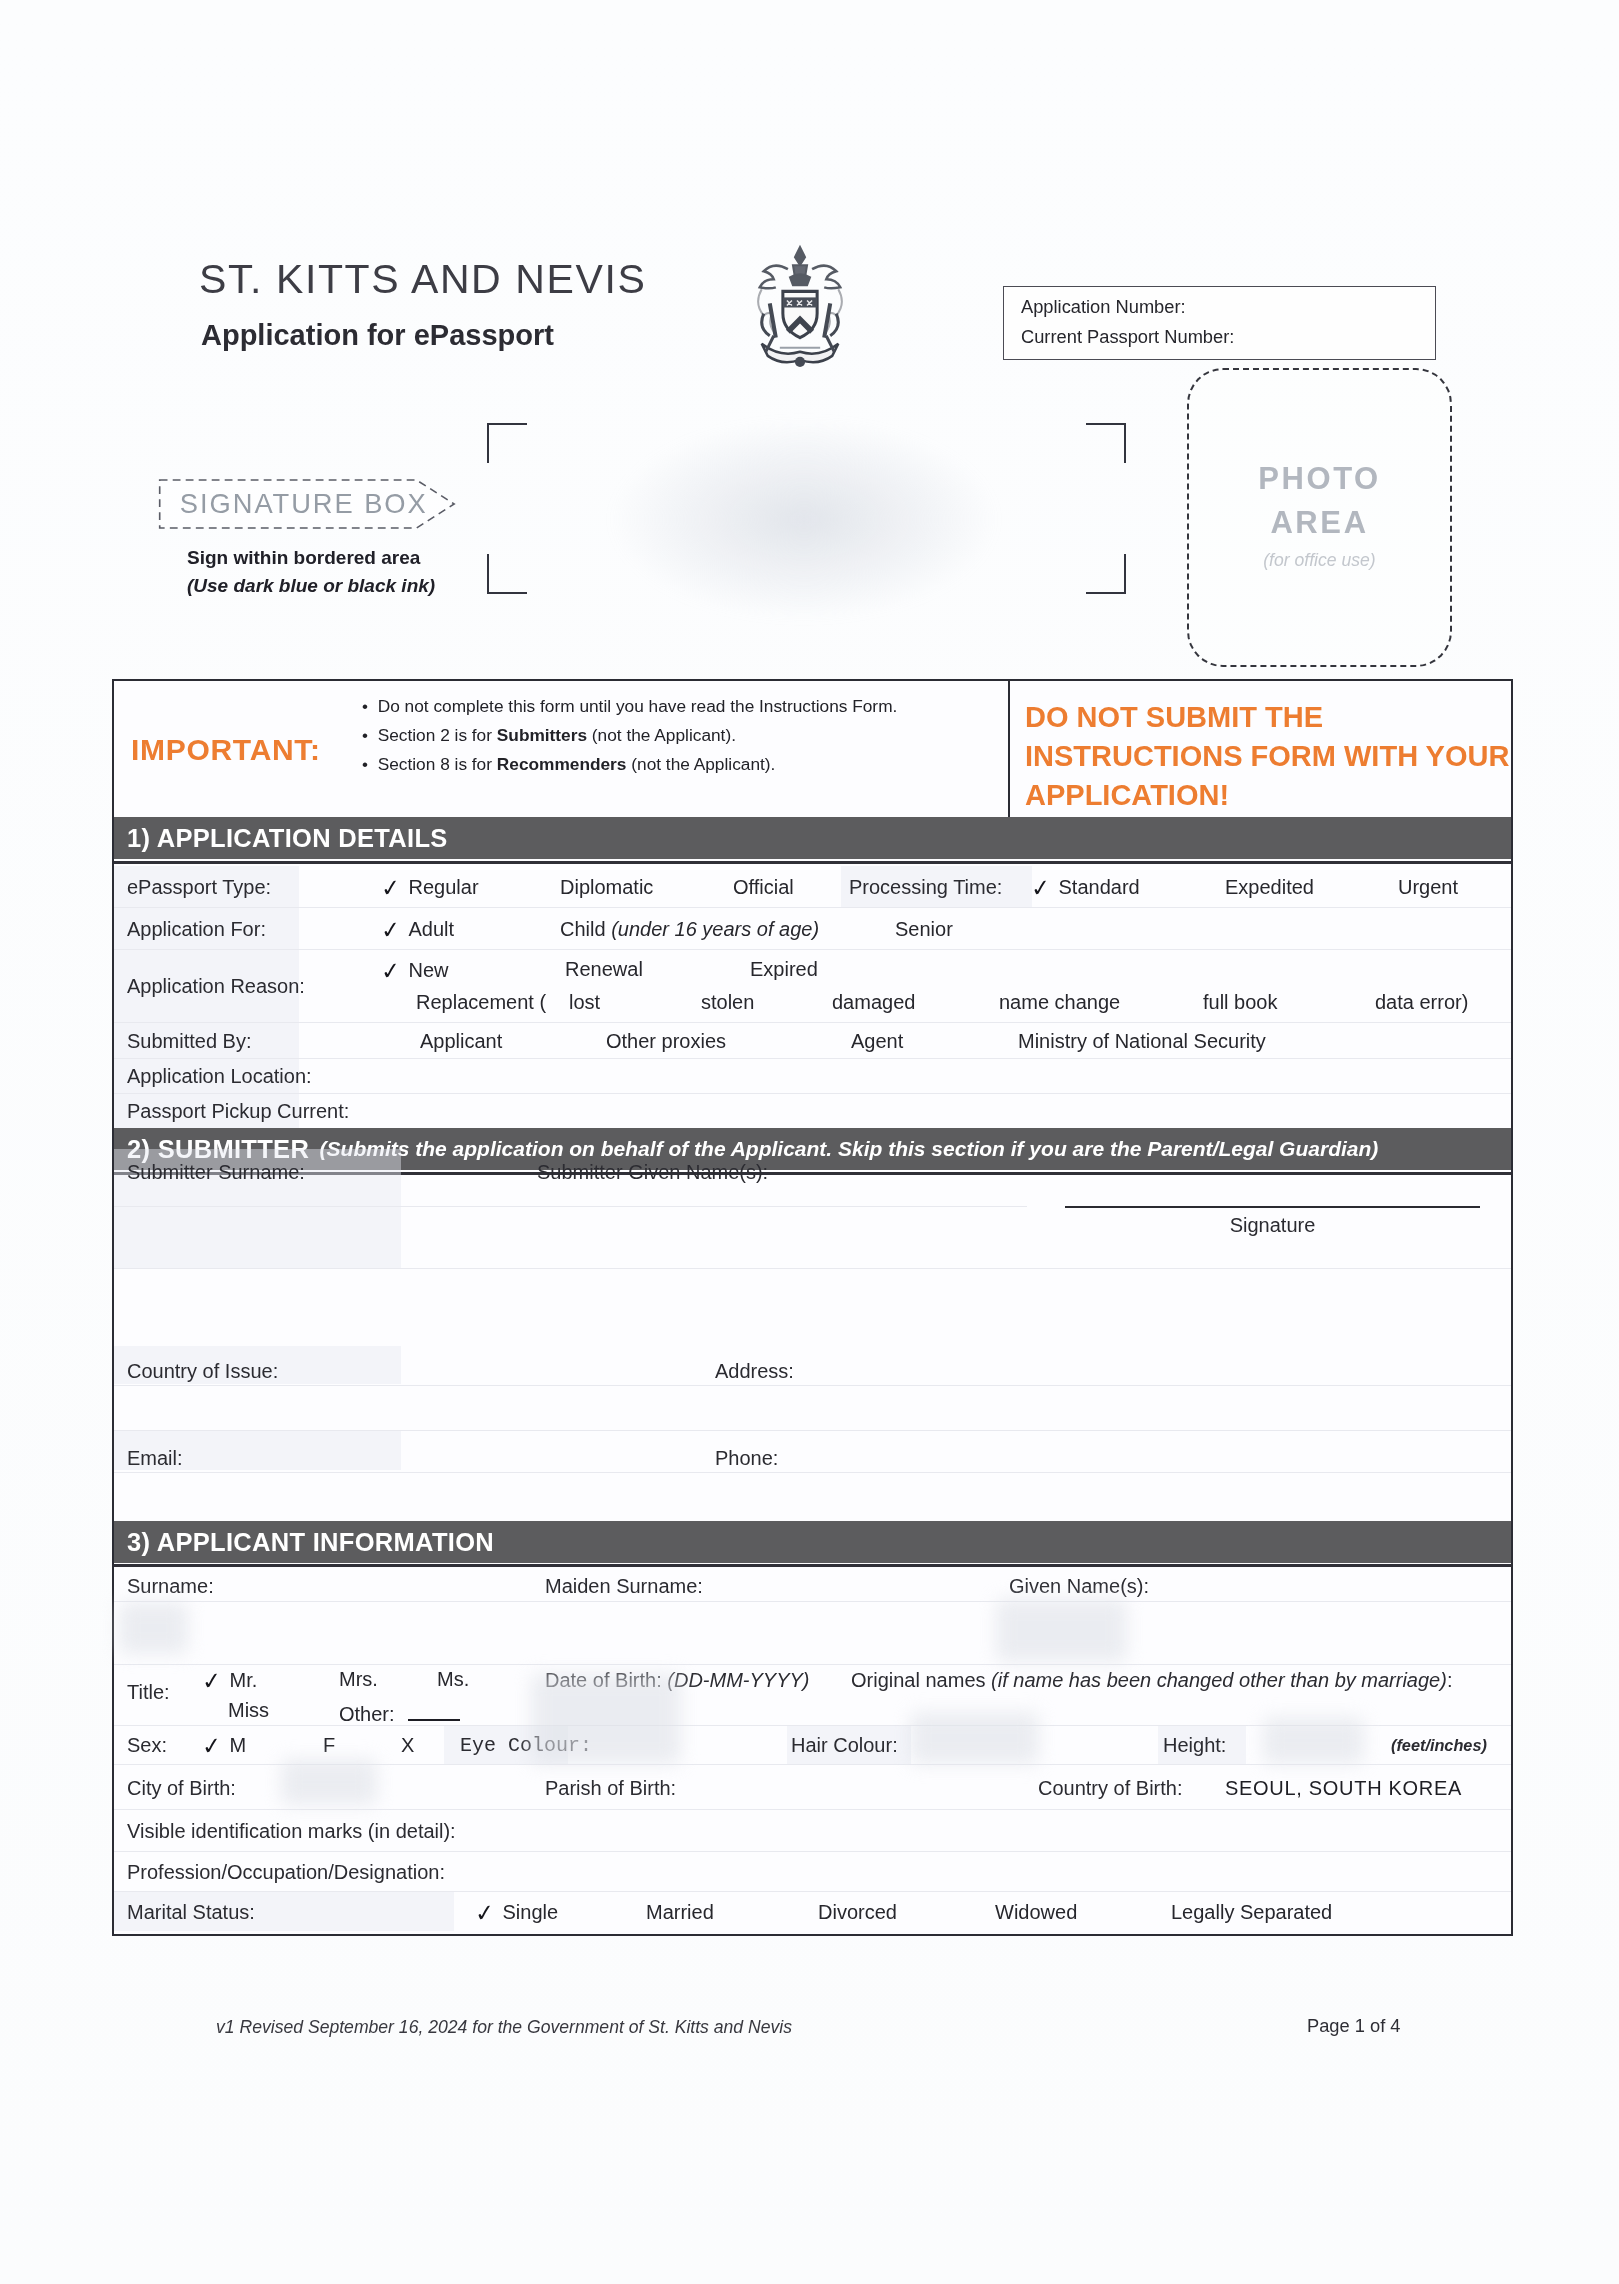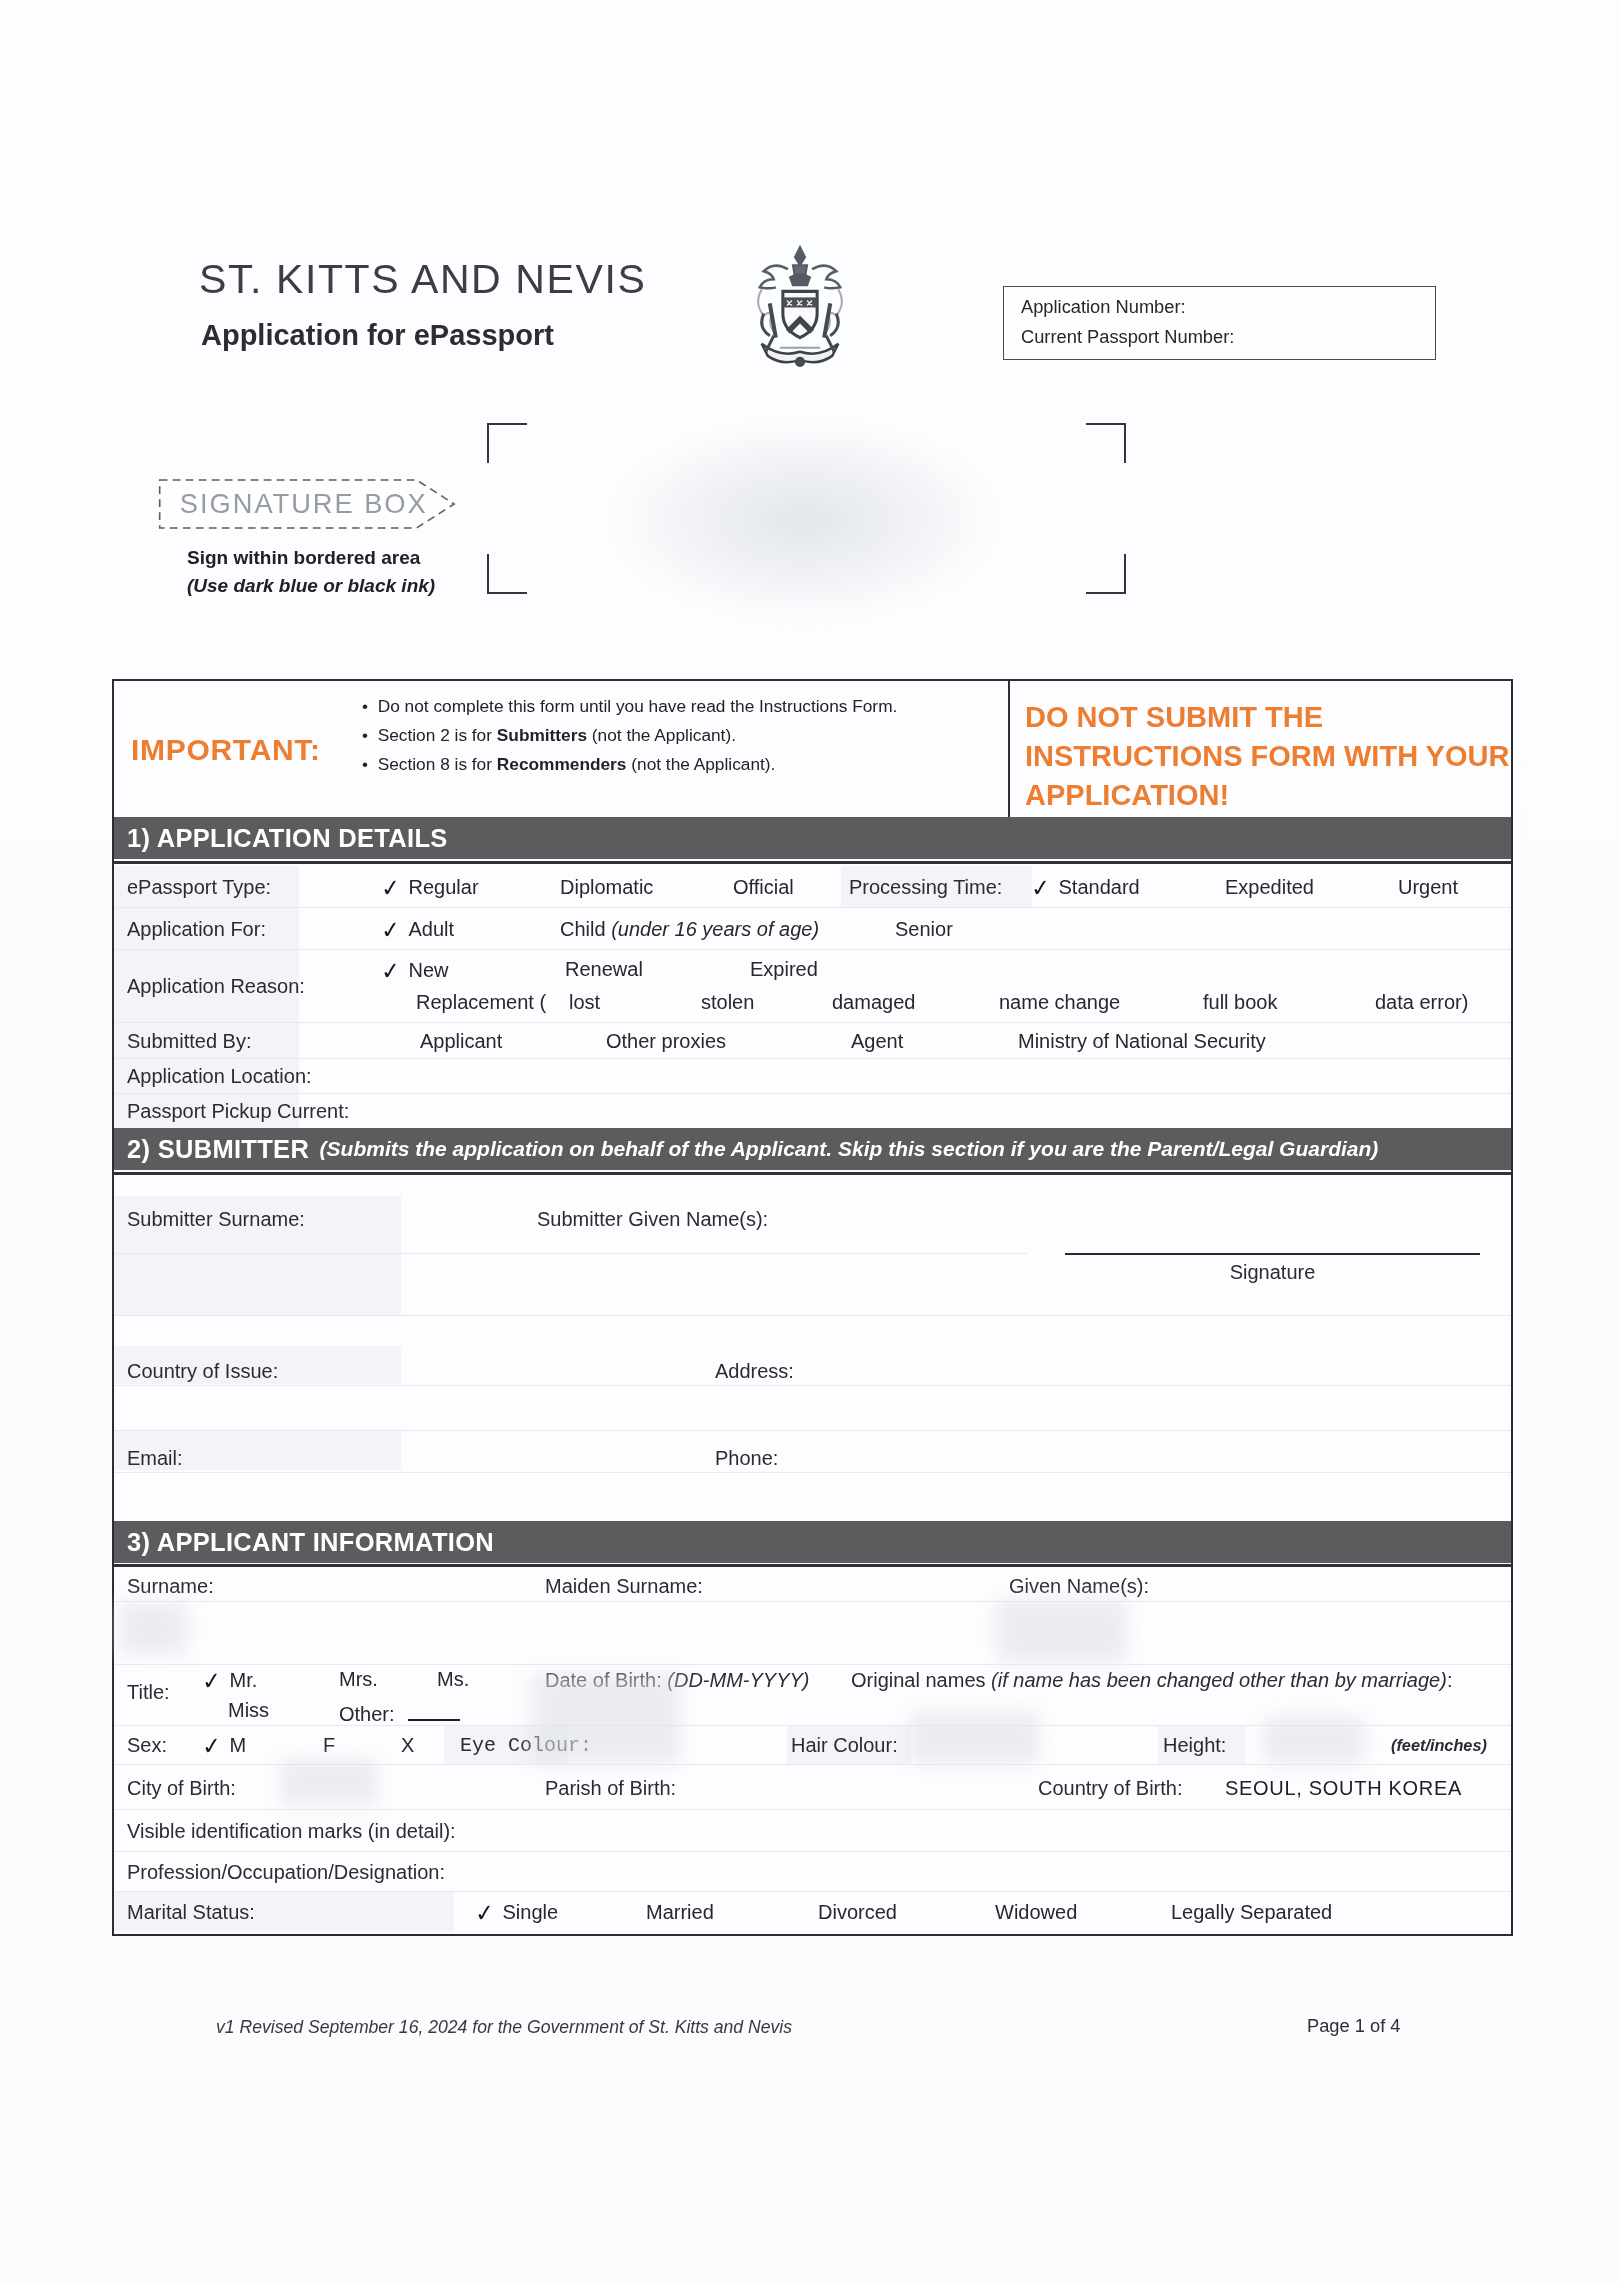--- a/index.html
+++ b/index.html
@@ -119,20 +119,25 @@
   </svg>
   <div class="abs sign-instr1">Sign within bordered area</div>
   <div class="abs sign-instr2">(Use dark blue or black ink)</div>
 
   <div class="cropmark cm-tl"></div>
   <div class="cropmark cm-tr"></div>
   <div class="cropmark cm-bl"></div>
   <div class="cropmark cm-br"></div>
   <div class="abs smudge"></div>
 
+  <div class="abs photo-area">
+    <div class="ph1">PHOTO</div>
+    <div class="ph2">AREA</div>
+    <div class="ph3">(for office use)</div>
+  </div>
 
   <div class="abs mainbox">
 
     <div class="abs imp-label">IMPORTANT:</div>
     <div class="abs imp-bullets">
       <div class="b"><span>Do not complete this form until you have read the Instructions Form.</span><b></b><span></span></div>
       <div class="b"><span>Section 2 is for </span><b>Submitters</b><span> (not the Applicant).</span></div>
       <div class="b"><span>Section 8 is for </span><b>Recommenders</b><span> (not the Applicant).</span></div>
     </div>
     <div class="abs imp-divider"></div>
@@ -249,21 +254,21 @@
       <span class="lab vcenter">Passport Pickup Current:</span>
       <span class="abs" style="left:196px;top:0;right:0;bottom:0;"></span>
     </div>
 
     <div class="abs band" style="top:447px;">
       <span>2) SUBMITTER</span>
       <span class="note">(Submits the application on behalf of the Applicant. Skip this section if you are the Parent/Legal Guardian)</span>
     </div>
     <div class="abs band-rule" style="top:491px;"></div>
 
-    <div class="abs row" style="top:515px;height:120px;">
+    <div class="abs row" style="top:468px;height:120px;">
       <div class="cell-tint" style="left:0;width:287px;"></div>
       <span class="lab" style="top:11.8px;">Submitter Surname:</span>
       <span class="lab-mid" style="left:423px;top:11.8px;">Submitter Given Name(s):</span>
       <div class="inner-div" style="left:0;width:913px;top:57px;"></div>
       <div class="sig-line" style="left:951px;width:415px;top:57px;"></div>
       <div class="under-label" style="left:951px;width:415px;top:65px;">Signature</div>
     </div>
 
 
     <div class="abs row" style="top:665px;height:85px;">

